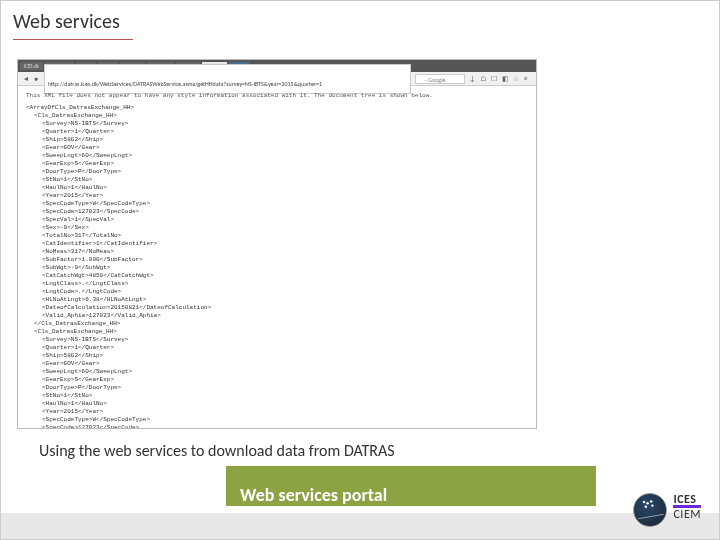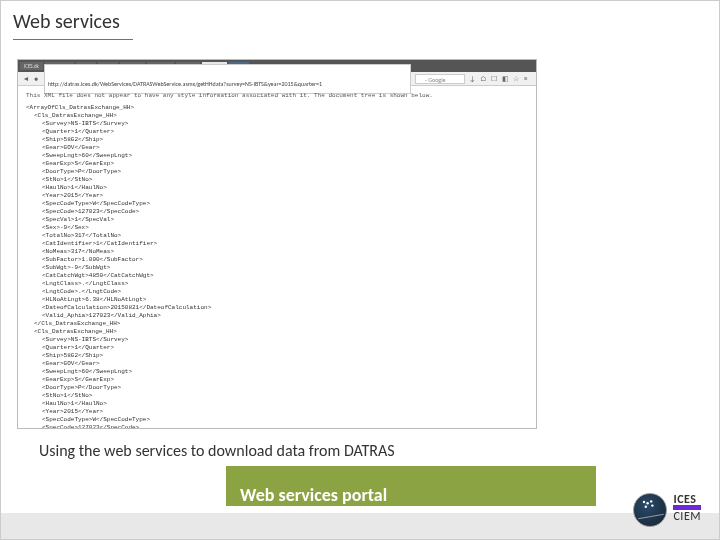--- a/index.html
+++ b/index.html
@@ -282,15 +282,15 @@
 </div>
 
 <div class="footer-bar"></div>
 
 <div class="logo">
   <div class="logo-circle">
     <div class="logo-dots"></div>
   </div>
   <div class="logo-text">
     <span>ICES</span>
-    <span style="font-weight:normal;border-top:5px solid #6d28d9;">CIEM</span>
+    <span style="font-weight:normal;border-top:3px solid #6d28d9;">CIEM</span>
   </div>
 </div>
 
 </body></html>

